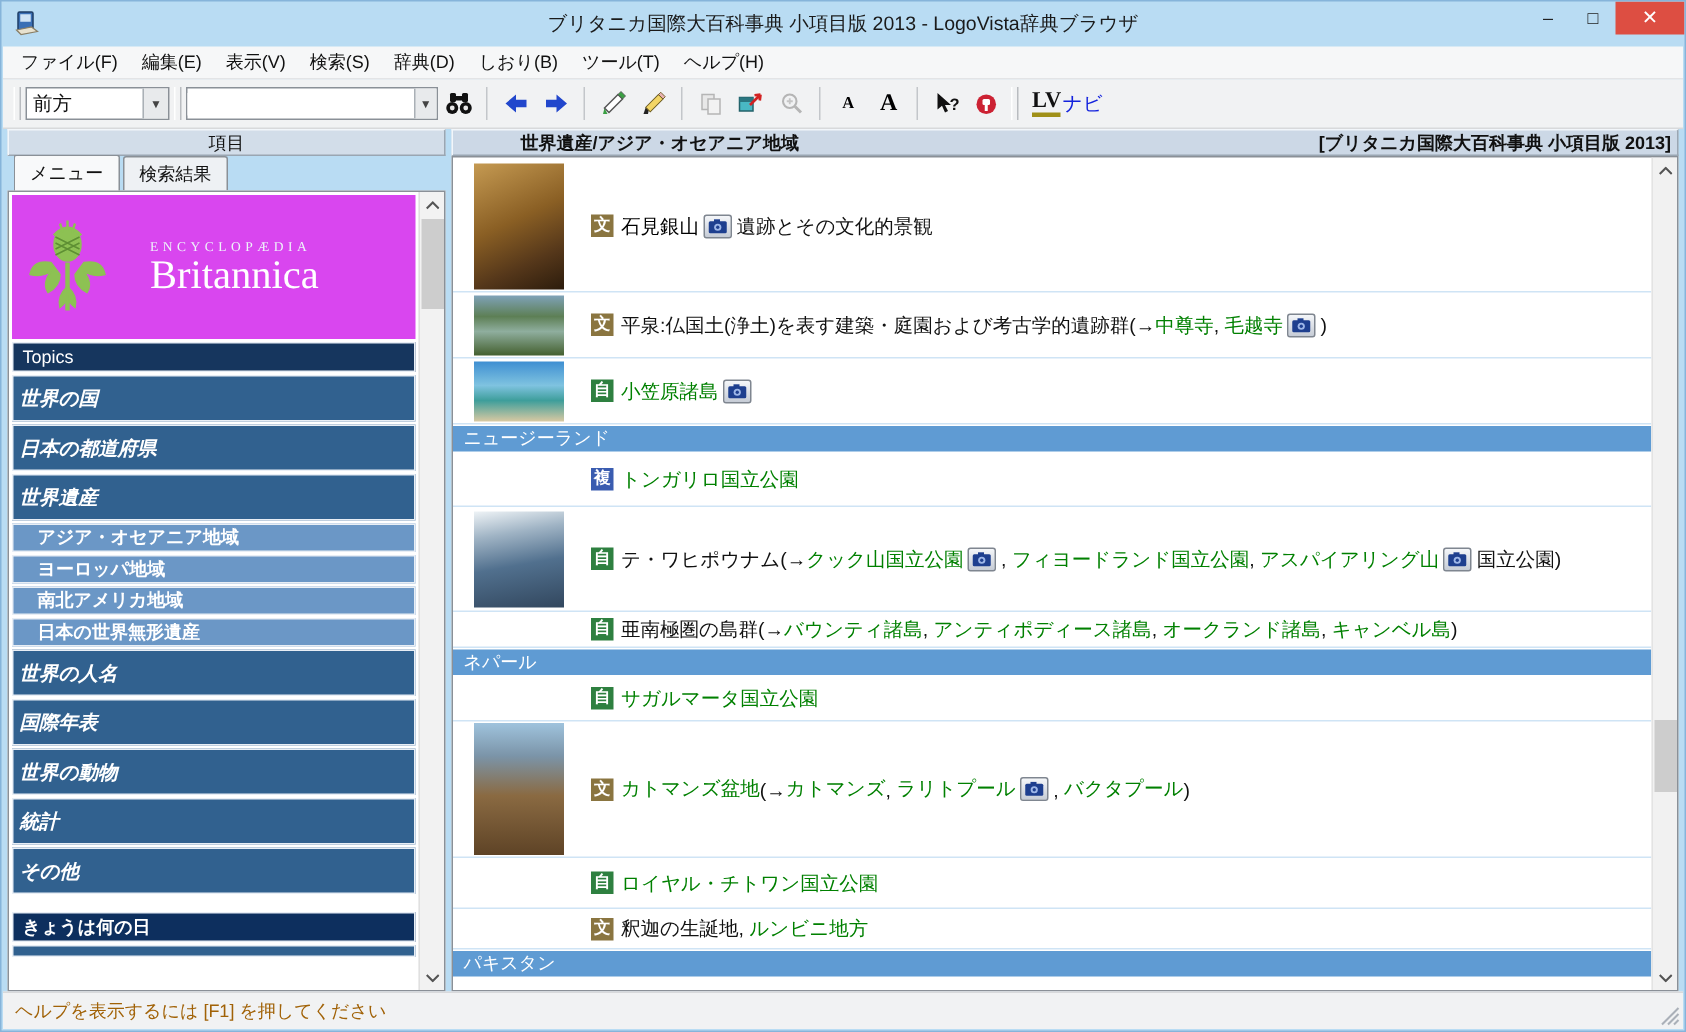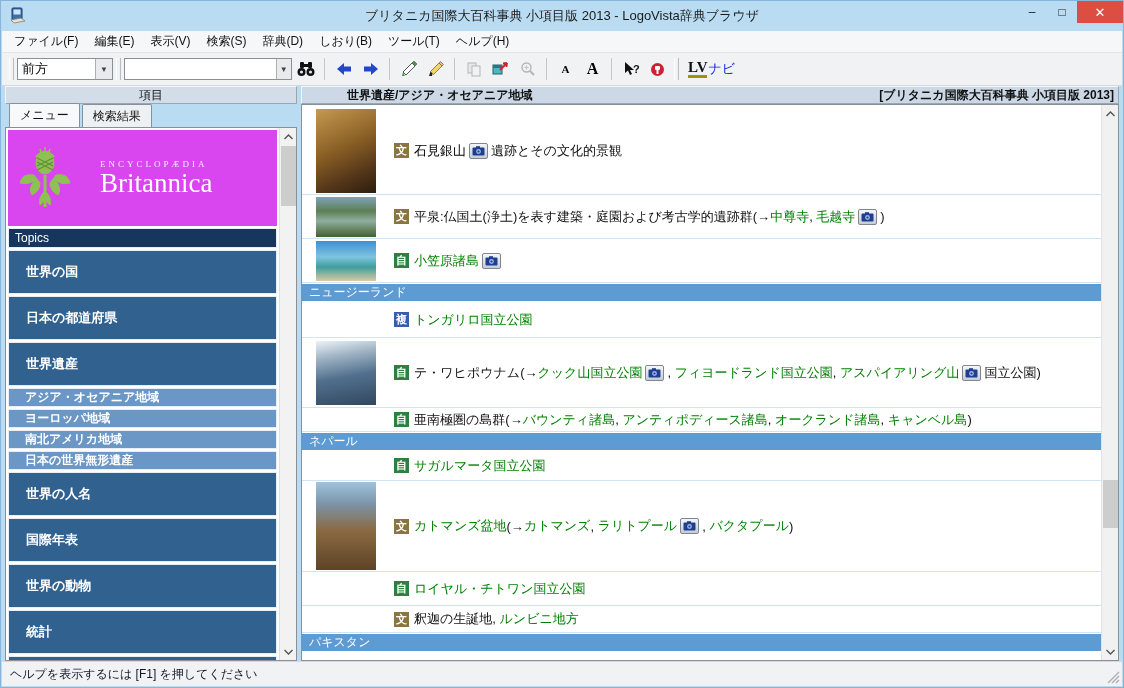--- a/index.html
+++ b/index.html
@@ -41,21 +41,21 @@
   .listbox { flex:1; background:#fff; border:1px solid #8a9097; position:relative; overflow:hidden; }
   .sb-scroll { position:absolute; top:0; right:0; bottom:0; width:17px; background:#f2f2f2; border-left:1px solid #e0e0e0; }
   .sb-items { position:absolute; top:0; left:0; right:17px; bottom:0; padding:2px; overflow:hidden; }
 
   .banner { height:96px; background:#d946ef; margin-bottom:2px; display:flex; align-items:center;gap:16px; }
   .banner-text { color:#fff; }
   .banner-small { font-family:"Liberation Serif",serif; font-size:9px; letter-spacing:3px; color:#eef3fa; }
   .banner-large { font-family:"Liberation Serif",serif; font-size:27px; color:#fff; line-height:28px; }
 
   .sb-item { color:#fff; font-weight:bold; display:flex; align-items:center; margin-bottom:2px; border:1px solid #e8eef5; }
-  .sb-main { height:44px; background:#31618f; font-size:13px; padding-left:17px; }
+  .sb-main { height:31px; background:#31618f; font-size:13px; padding-left:4px;font-style:italic; }
   .sb-topics { height:20px; background:#16365e; font-size:12px; font-weight:normal; padding-left:6px; }
   .sb-sub { height:19px; background:#6b97c6; font-size:12px; padding-left:16px; }
   .sb-dark { height:20px; background:#0d2f5e; font-size:12px; padding-left:6px; }
   .sb-gap { height:10px; }
   .sb-partial { height:8px; background:#31618f; border:1px solid #e8eef5; margin-bottom:0; }
 
   
   .right-pane { flex:1; display:flex; flex-direction:column; }
   .content-header { height:18px; background:#ccd8e6; border:1px solid; border-color:#f2f6fa #9aa6b2 #9aa6b2 #f2f6fa; display:flex; align-items:center; font-size:12px; font-weight:bold; color:#111; }
   .breadcrumb { padding-left:45px; flex:1; }
@@ -72,21 +72,21 @@
   .cam { display:inline-flex; align-items:center; justify-content:center; width:19px; height:16px; background:linear-gradient(#f4f6f9,#c6ccd6); border:1px solid #7c8term08a; border:1px solid #7f8690; border-radius:2px; margin:0 3px; flex:0 0 auto; }
   .section-bar { background:#5f9bd3; color:#fff; font-size:12px; display:flex; align-items:center; padding-left:7px; margin:1px 0; }
 
   
   .vscroll { position:absolute; top:0; right:0; bottom:0; width:17px; background:#f1f1f1; border-left:1px solid #e3e3e3; }
   .scroll-btn { position:absolute; left:0; width:17px; height:17px; display:flex; align-items:center; justify-content:center; }
   .scroll-thumb { position:absolute; left:1px; width:15px; background:#cdcdcd; }
 
   
   .statusbar { position:absolute; left:1px; right:1px; bottom:1px; height:25px; background:#f1f2f3; border-top:1px solid #d8d9db; display:flex; align-items:center; }
-  .status-text { font-size:12px; color:#0f172a; padding-left:8px; }
+  .status-text { font-size:12px; color:#a16207; padding-left:8px; }
   .resize-grip { position:absolute; right:2px; bottom:2px; }
 </style>
 </head>
 <body>
 
 <div class="window">
 
   <div class="titlebar">
     <svg class="app-icon" viewBox="0 0 18 18">
       <rect x="3" y="1" width="10" height="13" rx="1" fill="#3a6fb5" stroke="#1e3d66"></rect>

